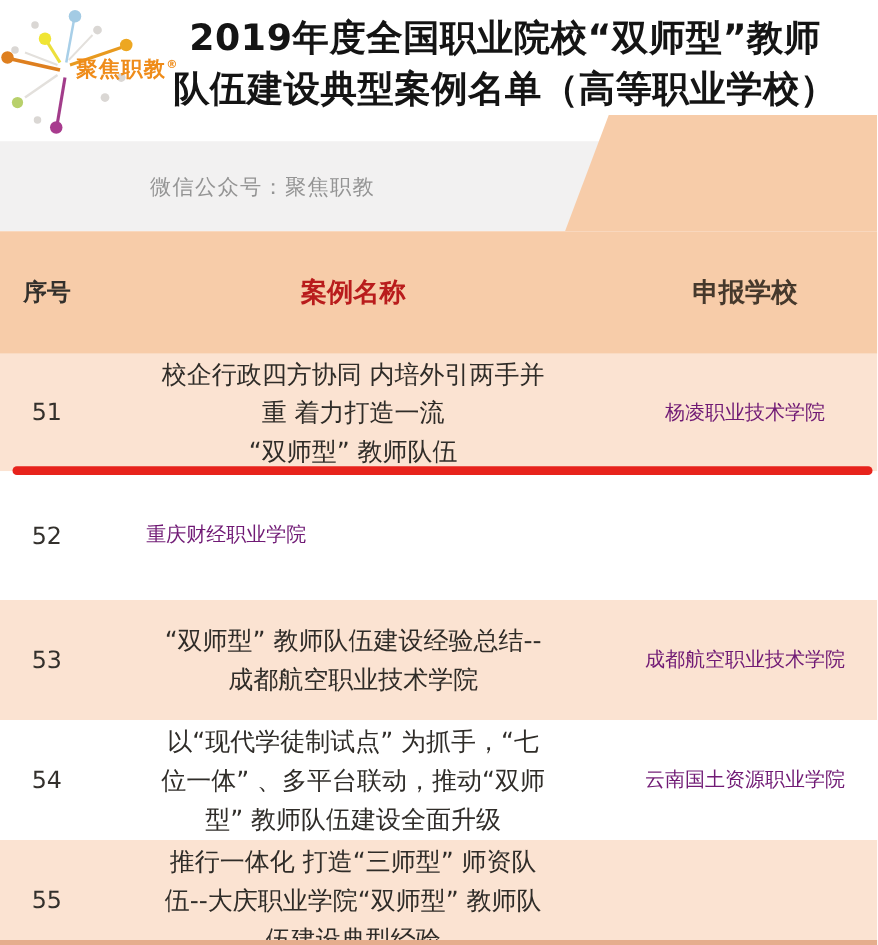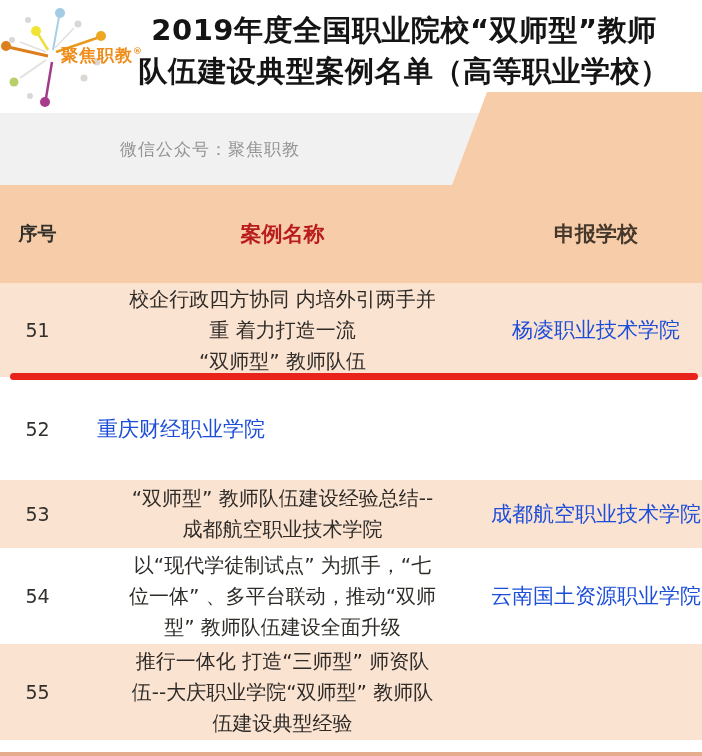--- a/index.html
+++ b/index.html
@@ -107,28 +107,28 @@
   }
   .row {
     display: flex;
     align-items: center;
     width: 702px;
     background: #ffffff;
   }
   .row.shaded { background: #fbe3d2; }
   .table-body .row:nth-of-type(1) { height: 94px; }
   .table-body .row:nth-of-type(2) { height: 103px; }
-  .table-body .row:nth-of-type(3) { height: 68px; }
+  .table-body .row:nth-of-type(3) { height: 96px; }
   .table-body .row:nth-of-type(4) { height: 96px; }
   .table-body .row:nth-of-type(5) { height: 96px; }
 
   .col-no     { width: 75px;  text-align: center; font-size: 19px; color: #33302c; }
   .col-case   { width: 415px; text-align: center; font-size: 20px; line-height: 31px;
                 color: #2f2c28; white-space: pre-line; }
-  .col-school { width: 212px; text-align: center; font-size: 21px; color: #1d4ed8; }
+  .col-school { width: 212px; text-align: center; font-size: 16px; color: #701a75; }
 
   .table-header .col-case   { white-space: normal; font-size: 21px; color: #b91c1c; }
   .table-header .col-school { font-size: 21px; color: #46392c; }
 
   
   .red-underline {
     position: absolute;
     left: 10px;
     top: 373px;
     width: 688px;

